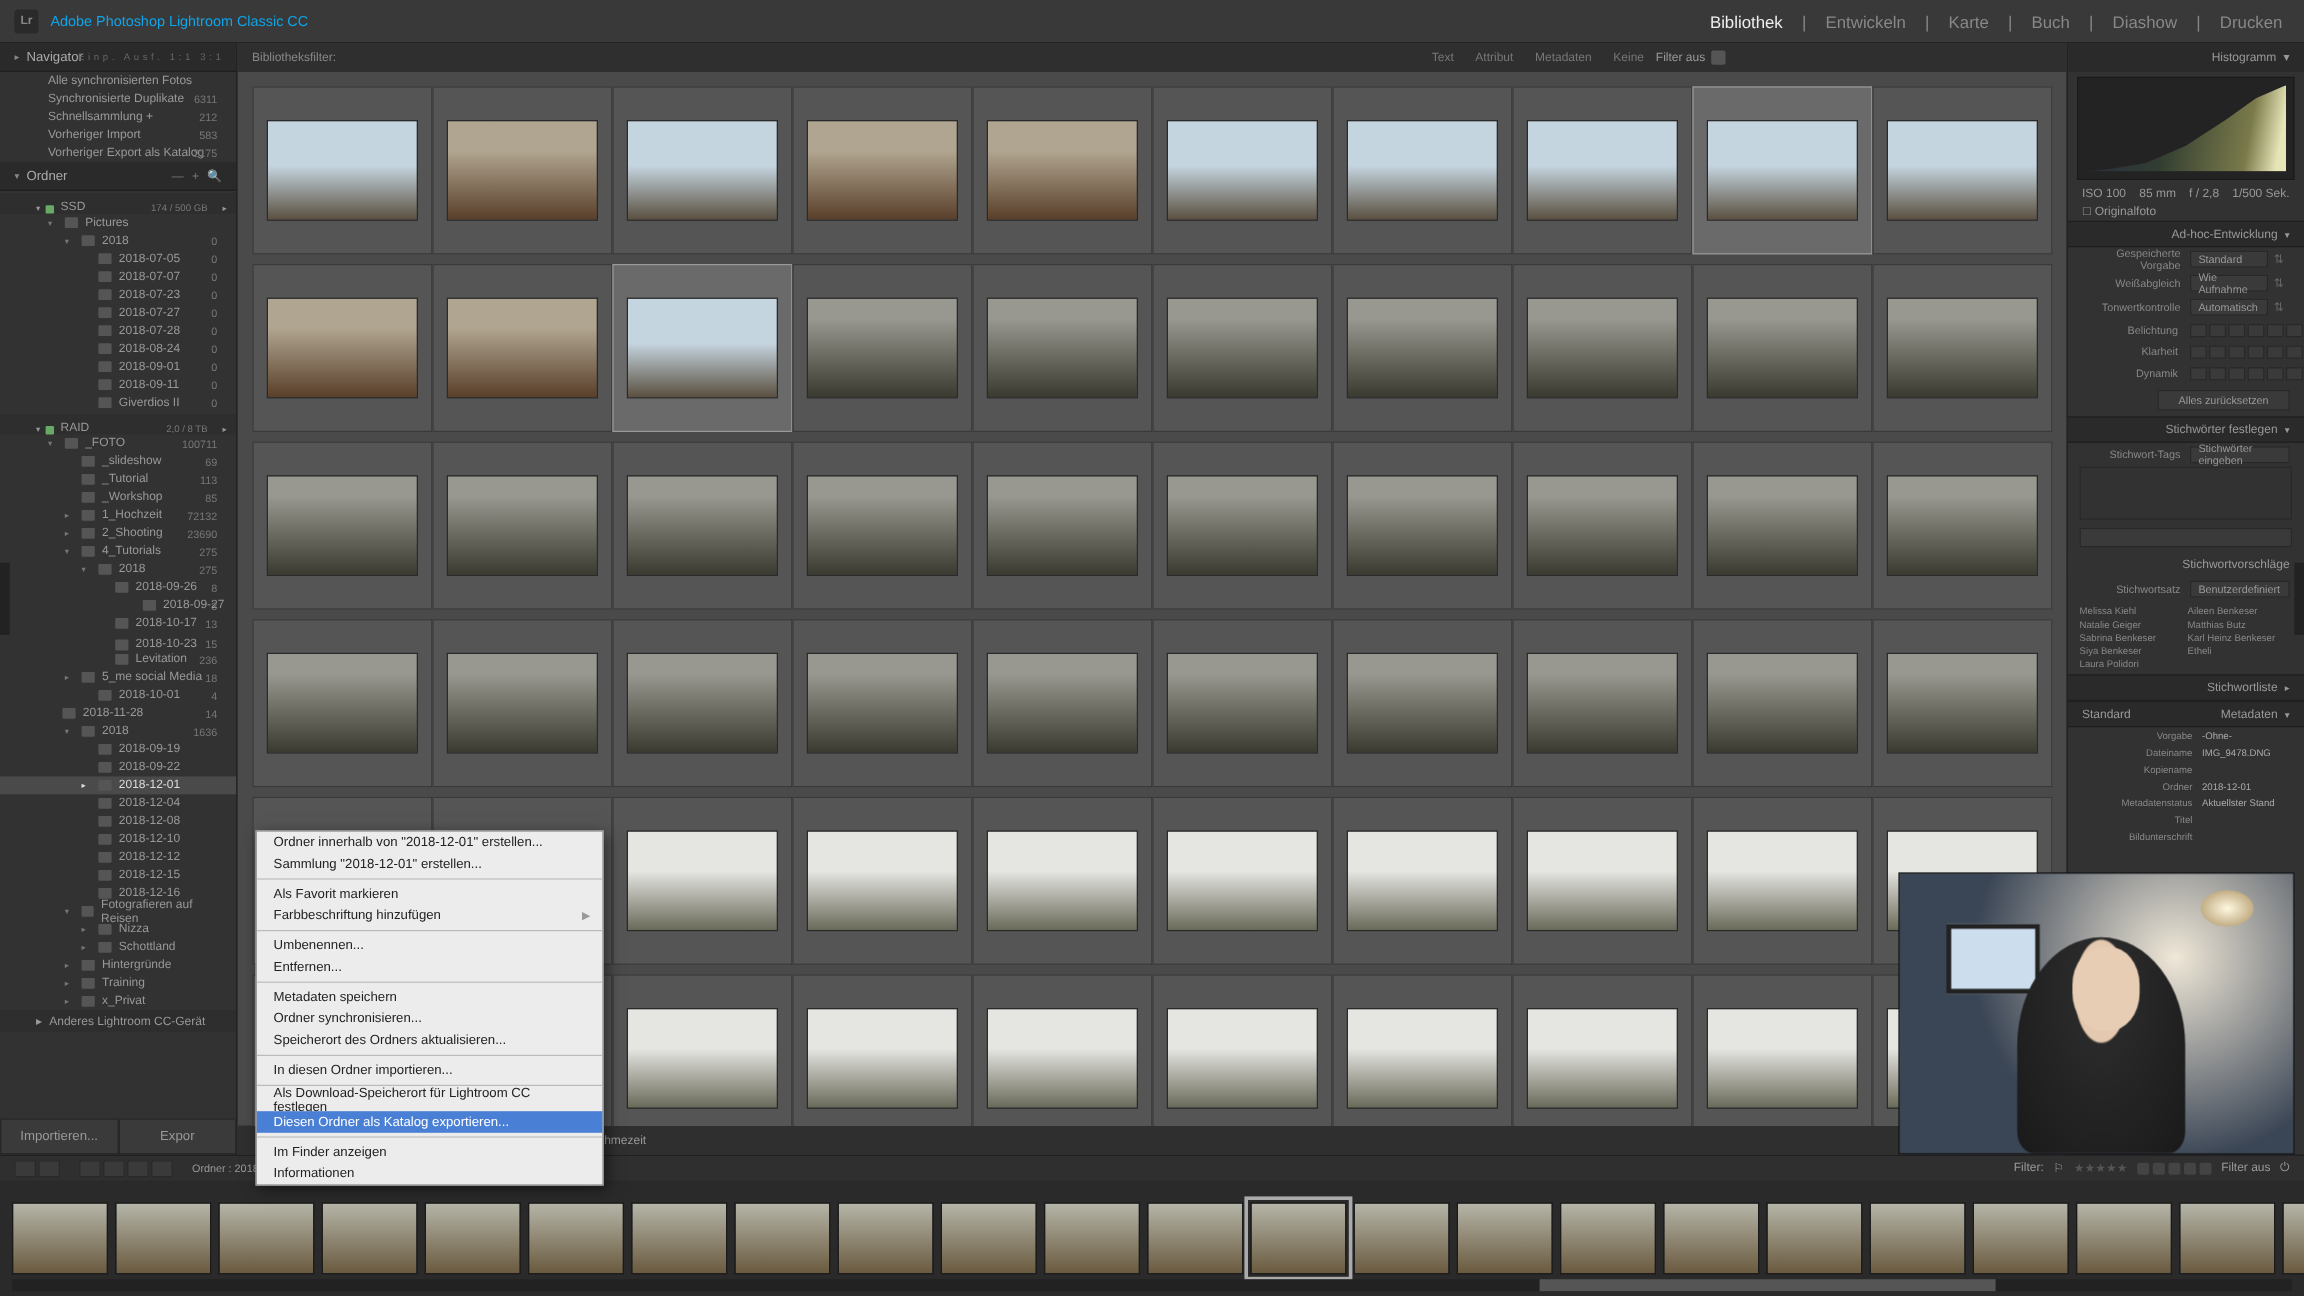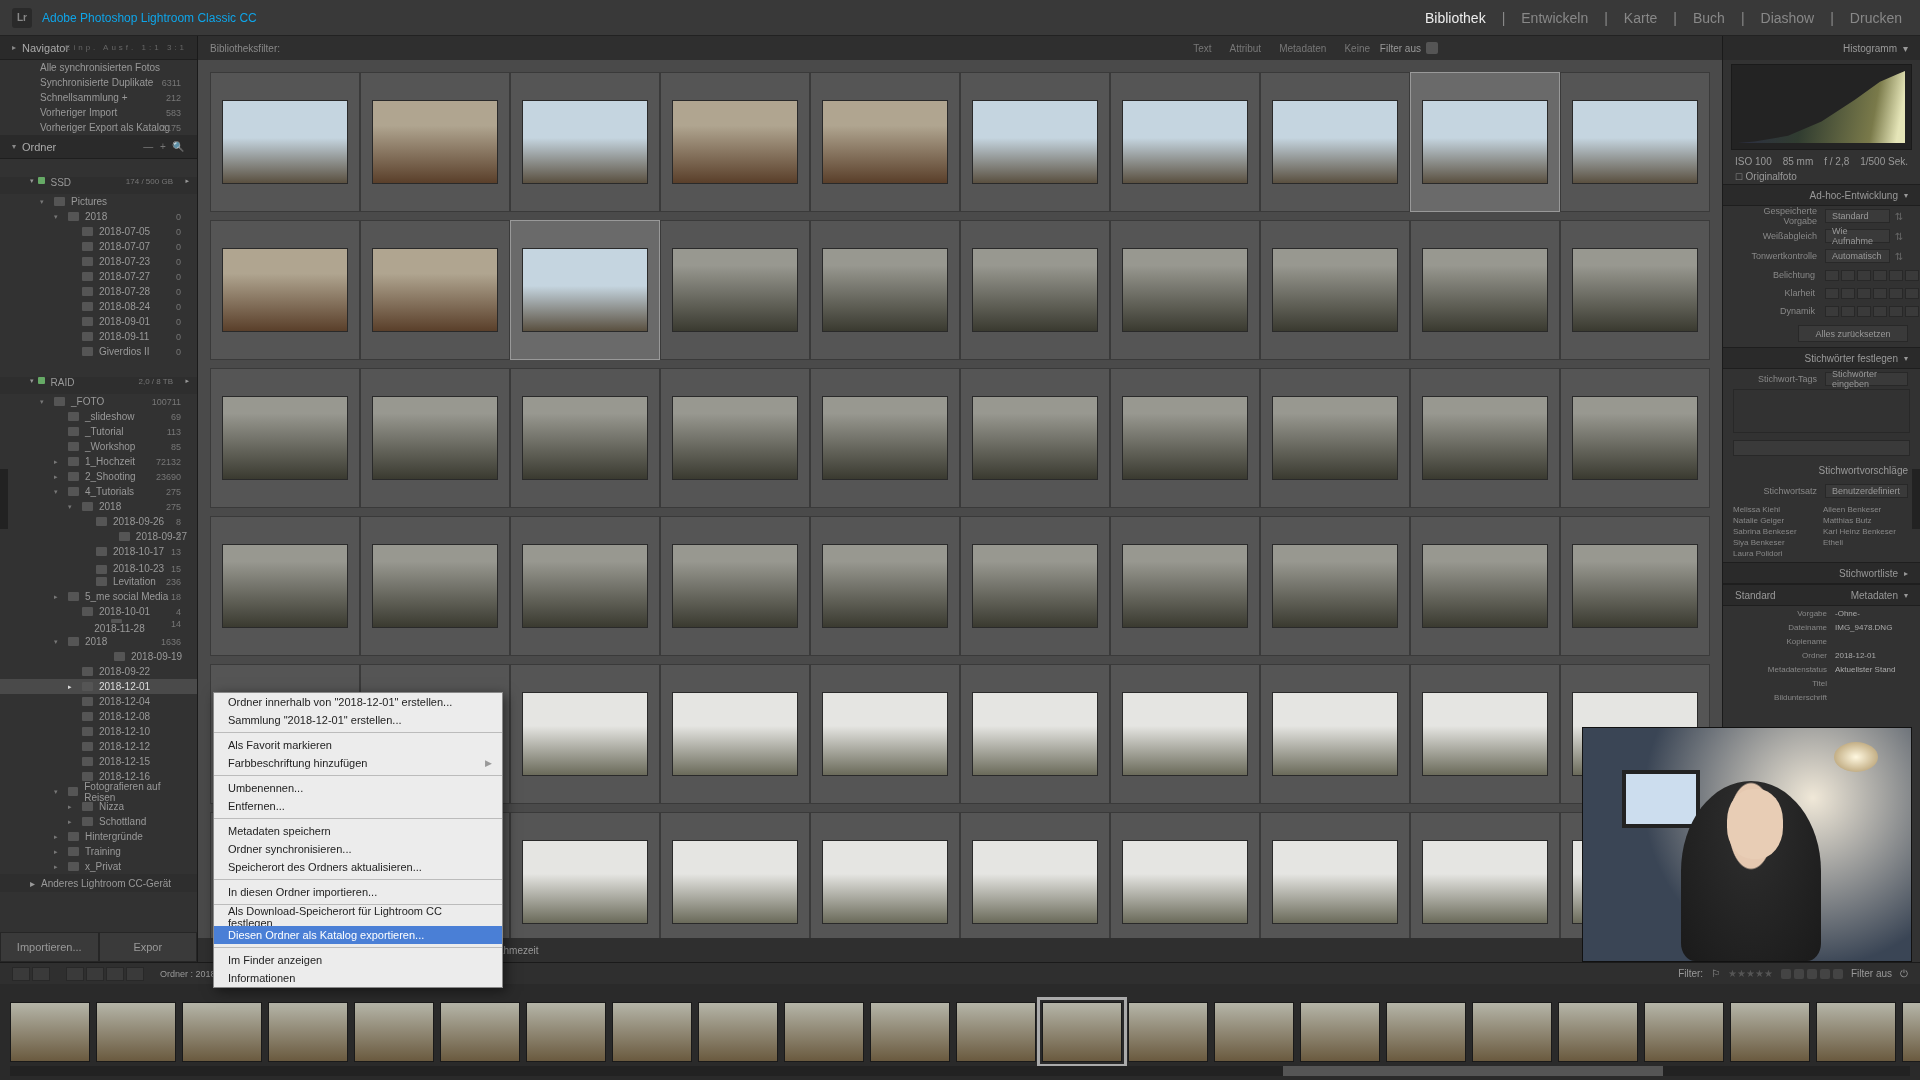--- a/index.html
+++ b/index.html
@@ -20,21 +20,21 @@
 .panel-header .title{color:#aaa;font-size:11px}
 .panel-header .ctrl{position:absolute;right:10px;color:#777;letter-spacing:2px}
 .nav-extras{position:absolute;right:10px;font-size:8px;color:#666;letter-spacing:3px}
 .collection-list,.folder-list{flex:0 0 auto}
 .col-item,.fold-item{display:flex;align-items:center;height:15px;padding:0 10px 0 40px;position:relative;cursor:default}
 .col-item .cnt,.fold-item .cnt{position:absolute;right:16px;color:#777;font-size:9px}
 .fold-item .tw{position:absolute;font-size:7px;color:#777}
 .fold-item .ico{width:11px;height:9px;background:#555;margin-right:6px;border-radius:1px}
 .fold-item.selected{background:#4a4a4a;color:#ddd}
 .fold-item.selected span{color:#ddd}
-.volume-row{height:17px;background:#2e2e2e;display:flex;align-items:flex-start;padding:0 10px 0 30px;position:relative;margin-top:18px}
+.volume-row{height:17px;background:#2e2e2e;display:flex;align-items:flex-end;padding:0 10px 0 30px;position:relative;margin-top:2px}
 .volume-row .led{width:7px;height:7px;background:#6a6;border-radius:1px;margin-right:6px}
 .volume-row .cap{position:absolute;right:24px;font-size:8px;color:#777}
 .other-device{height:18px;background:#2e2e2e;padding:0 12px 0 30px;display:flex;align-items:center;font-size:9px}
 .bottom-buttons{height:30px;display:flex;margin-top:auto}
 .bottom-buttons button{flex:1;background:#3a3a3a;border:1px solid #262626;color:#999;font-size:11px;cursor:pointer}
 .center{flex:1;display:flex;flex-direction:column;background:#4a4a4a;position:relative}
 .filter-bar{height:24px;background:#2f2f2f;display:flex;align-items:center;padding:0 12px;gap:18px}
 .filter-bar .lbl{color:#888;font-size:10px}
 .filter-bar .tabs{display:flex;gap:18px;margin-left:auto;margin-right:340px}
 .filter-bar .tabs span{font-size:10px;color:#777;cursor:pointer}
@@ -322,33 +322,33 @@
           <span class="ico"></span>
           <span>5_me social Media</span>
           <span class="cnt">18</span>
         </div>
         <div class="fold-item" style="padding-left: 82px;">
           <span class="tw" style="left:68px"></span>
           <span class="ico"></span>
           <span>2018-10-01</span>
           <span class="cnt">4</span>
         </div>
-        <div class="fold-item" style="padding-left: 52px; flex-direction: column;">
+        <div class="fold-item" style="padding-left: 52px;">
           <span class="tw" style="left:68px"></span>
           <span class="ico"></span>
           <span>2018-11-28</span>
           <span class="cnt">14</span>
         </div>
         <div class="fold-item" style="padding-left: 68px;">
           <span class="tw" style="left:54px">▾</span>
           <span class="ico"></span>
           <span>2018</span>
           <span class="cnt">1636</span>
         </div>
-        <div class="fold-item" style="padding-left: 82px; margin-left: 32px;">
+        <div class="fold-item" style="padding-left: 82px;">
           <span class="tw" style="left:68px"></span>
           <span class="ico"></span>
           <span>2018-09-19</span>
           <span class="cnt"></span>
         </div>
         <div class="fold-item" style="padding-left: 82px;">
           <span class="tw" style="left:68px"></span>
           <span class="ico"></span>
           <span>2018-09-22</span>
           <span class="cnt"></span>

